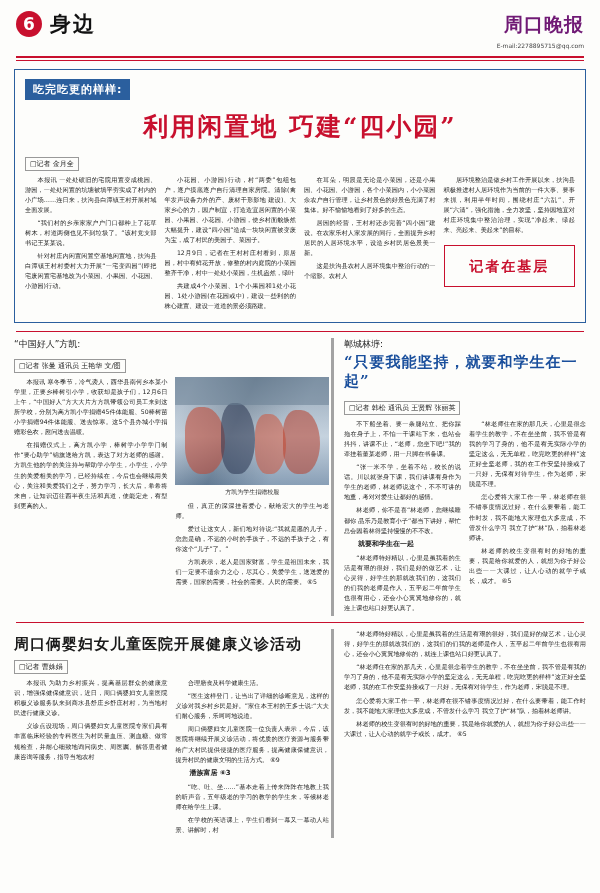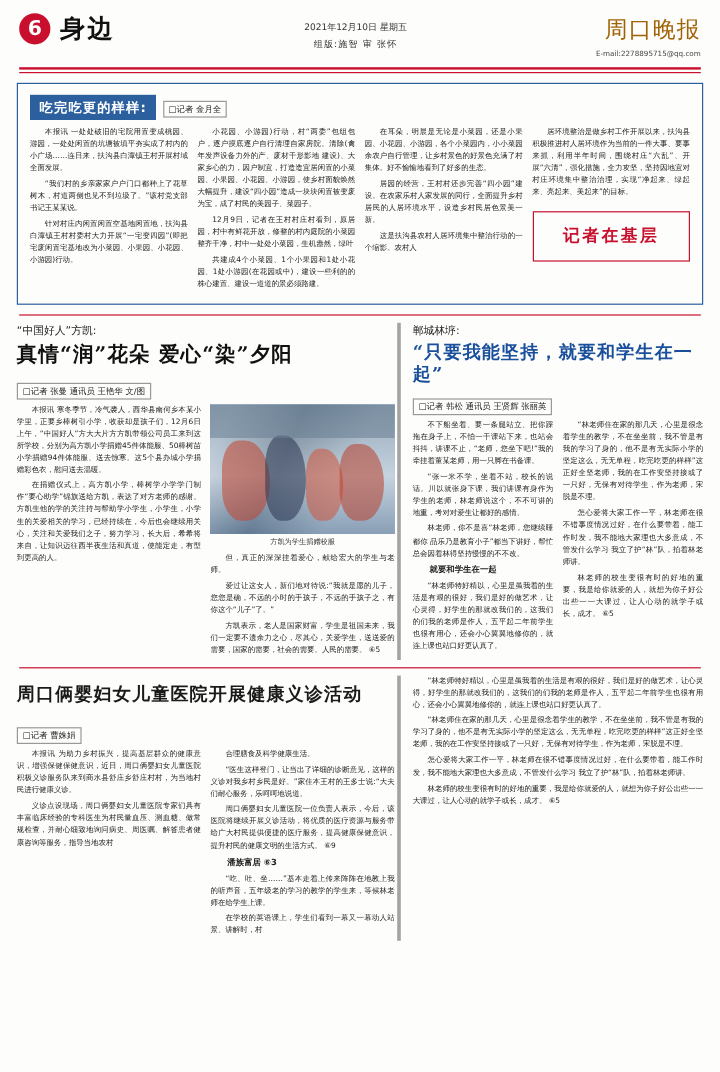--- a/index.html
+++ b/index.html
@@ -19,21 +19,21 @@
     width:26px;height:26px;border-radius:50%;background:#c8102e;color:#fff;
     font-size:17px;font-weight:bold;display:flex;align-items:center;justify-content:center;
     font-family:"DejaVu Sans",sans-serif;
   }
   .section-name{font-size:21px;font-weight:bold;letter-spacing:2px;color:#111;}
   .mast-mid{text-align:center;font-size:7.5px;color:#333;line-height:1.9;padding-top:6px;}
   .mast-mid .date{font-size:7.5px;}
   .mast-mid .editors{letter-spacing:1px;}
   .mast-right{text-align:right;padding-top:2px;}
   .paper-title{
-    font-size:19px;font-weight:normal;letter-spacing:1px;color:#a16207;
+    font-size:19px;font-weight:bold;letter-spacing:1px;color:#701a75;
     border:none;
     font-family:"DejaVu Serif","Liberation Serif",serif;
   }
   .mail{font-size:6px;color:#444;margin-top:4px;}
   .mast-rule{border-top:2px solid #c8102e;margin:3px 2px 0 2px;}
   .mast-rule2{border-top:1px solid #c8102e;margin:1.5px 2px 8px 2px;}
 
   
   .box1{border:1px solid #2b5f9e;padding:8px 10px 8px 10px;margin-bottom:8px;}
   .kicker{
@@ -72,50 +72,47 @@
     width:100%;height:108px;background:#8fa8c0;
     background-image:
       linear-gradient(115deg, rgba(255,255,255,.25) 10%, rgba(0,0,0,.12) 40%, rgba(255,255,255,.18) 70%),
       linear-gradient(0deg, #6f8aa6 0%, #b9c9d8 45%, #7e93a8 100%);
     position:relative;overflow:hidden;margin-bottom:2px;
   }
   .photo .blob{position:absolute;border-radius:40% 60% 55% 45%;opacity:.55;}
   .caption{font-size:6px;color:#333;text-align:center;margin-bottom:4px;}
 
   
-  .bot-head{font-size:15px;font-weight:bold;letter-spacing:1px;margin:6px 0 12px 0;
+  .bot-head{font-size:15px;font-weight:bold;letter-spacing:1px;margin:6px 0 0 0;
     font-family:"DejaVu Serif","Liberation Serif",serif;}
   .tiny{font-size:6.2px;line-height:1.62;text-align:justify;color:#222;}
   .tiny p{margin:0 0 3px 0;text-indent:2em;}
   .sub{font-size:7px;font-weight:bold;margin:3px 0 2px 0;text-indent:0;}
 </style>
 </head>
 <body>
 
 <div class="page">
 
   <div class="masthead">
     <div class="mast-left">
       <div class="page-num">6</div>
       <div class="section-name">身边</div>
     </div>
-    <div class="mast-mid">
-      <div class="date">2021年12月10日 星期五</div>
-      <div class="editors">组版:施智  审 张怀</div>
-    </div>
     <div class="mast-right">
       <div class="paper-title">周口晚报</div>
       <div class="mail">E-mail:2278895715@qq.com</div>
     </div>
   </div>
   <div class="mast-rule"></div>
   <div class="mast-rule2"></div>
 
   <div class="box1">
     <div class="kicker">吃完吃更的样样:</div>
+    <div class="headline1">利用闲置地 巧建“四小园”</div>
     <div class="byline">□记者 金月全</div>
     <div class="cols4">
       <div class="col">
         <p>本报讯 一处处破旧的宅院用置变成桃园、游园，一处处闲置的坑塘被填平夯实成了村内的小广场……连日来，扶沟县白潭镇王村开展村域全面发展。</p>
         <p>“我们村的乡亲家家户户门口都种上了花草树木，村道两侧也见不到垃圾了。”该村党支部书记王某某说。</p>
         <p>针对村庄内闲置闲置空基地闲置地，扶沟县白潭镇王村村委村大力开展“一宅变四园”(即把宅废闲置宅基地改为小菜园、小果园、小花园、小游园)行动。</p>
       </div>
       <div class="col">
         <p>小花园、小游园)行动，村“两委”包组包户，逐户摸底逐户自行清理自家房院。清除(禽年发声设备力外的产、废材干形影地 建设)、大家乡心的力，因户制宜，打造造宜居闲置的小菜园、小果园、小花园、小游园，使乡村面貌焕然大幅提升，建设“四小园”造成一块块闲置被变废为宝，成了村民的美园子、菜园子。</p>
         <p>12月9日，记者在王村村庄村看到，原居园，村中有鲜花开放，修整的村内庭院的小菜园整齐干净，村中一处处小菜园，生机盎然，绿叶</p>
@@ -132,21 +129,20 @@
       </div>
     </div>
   </div>
 
   <div class="hr-red"></div>
 
   <div class="mid">
 
     <div class="mid-left">
       <div class="tag2">“中国好人”方凯:</div>
-      <div class="headline2">真情“润”花朵 爱心“染”夕阳</div>
       <div class="byline">□记者 张曼 通讯员 王艳华 文/图</div>
       <div class="cols2">
         <div class="col">
           <p>本报讯 寒冬季节，冷气袭人，西华县南何乡本某小学里，正要乡棒树引小学，收获却是孩子们，12月6日上午，“中国好人”方大大片方方凯带领公司员工来到这所学校，分别为高方凯小学捐赠45件体能服、50棒树苗小学捐赠94件体能服、送去惊寒。这5个县办城小学捐赠彩色衣，慰问送去温暖。</p>
           <p>在捐赠仪式上，高方凯小学，棒树学小学学门制作“要心助学”锦旗送给方凯，表达了对方老师的感谢。方凯生他的学的关注持与帮助学小学生，小学生，小学生的关爱相关的学习，已经持续在，今后也会继续用关心，关注和关爱我们之子，努力学习，长大后，希希将来自，让知识迈往西半夜生活和真道，使能定走，有型到更高的人。</p>
         </div>
         <div class="col">
           <div class="photo">
             <div class="blob" style="left:6%;top:28%;width:26%;height:62%;background:#c2452f;"></div>
             <div class="blob" style="left:30%;top:24%;width:22%;height:66%;background:#2a3550;"></div>

